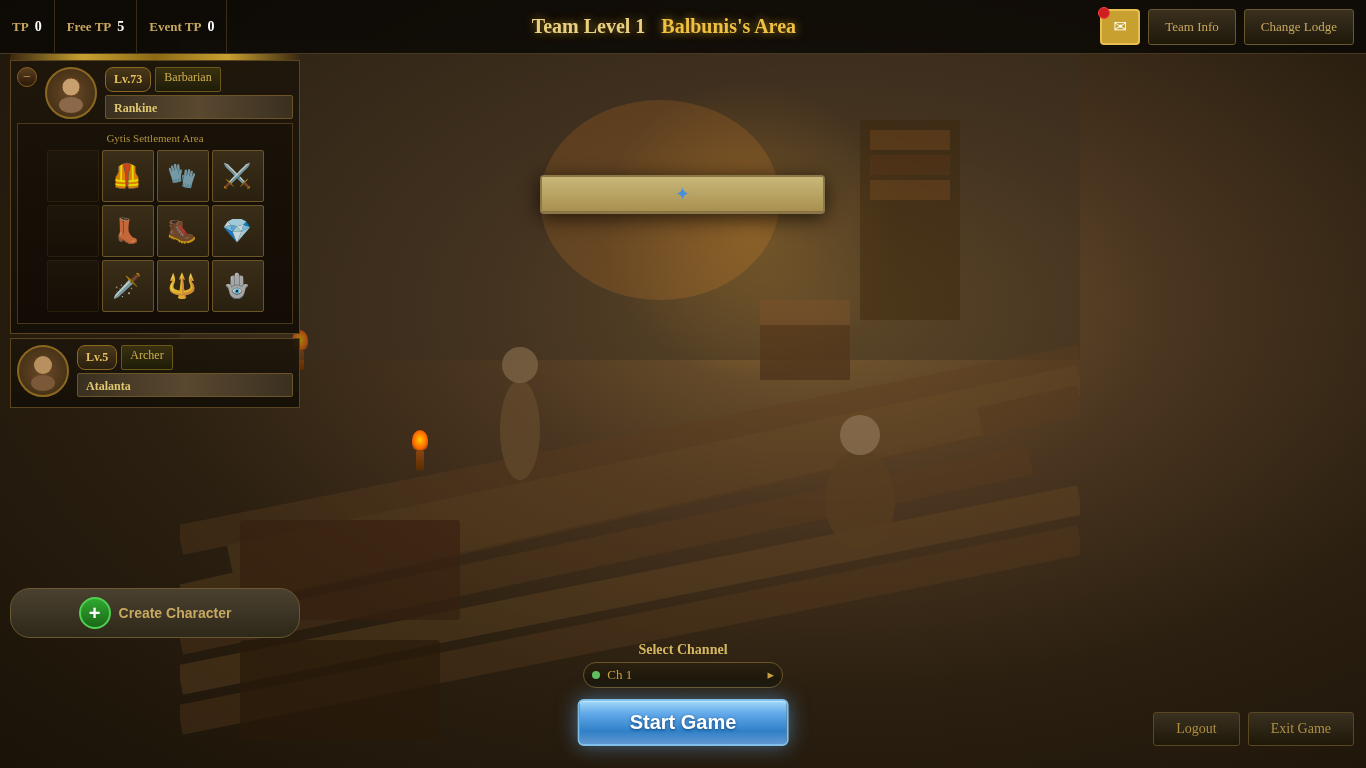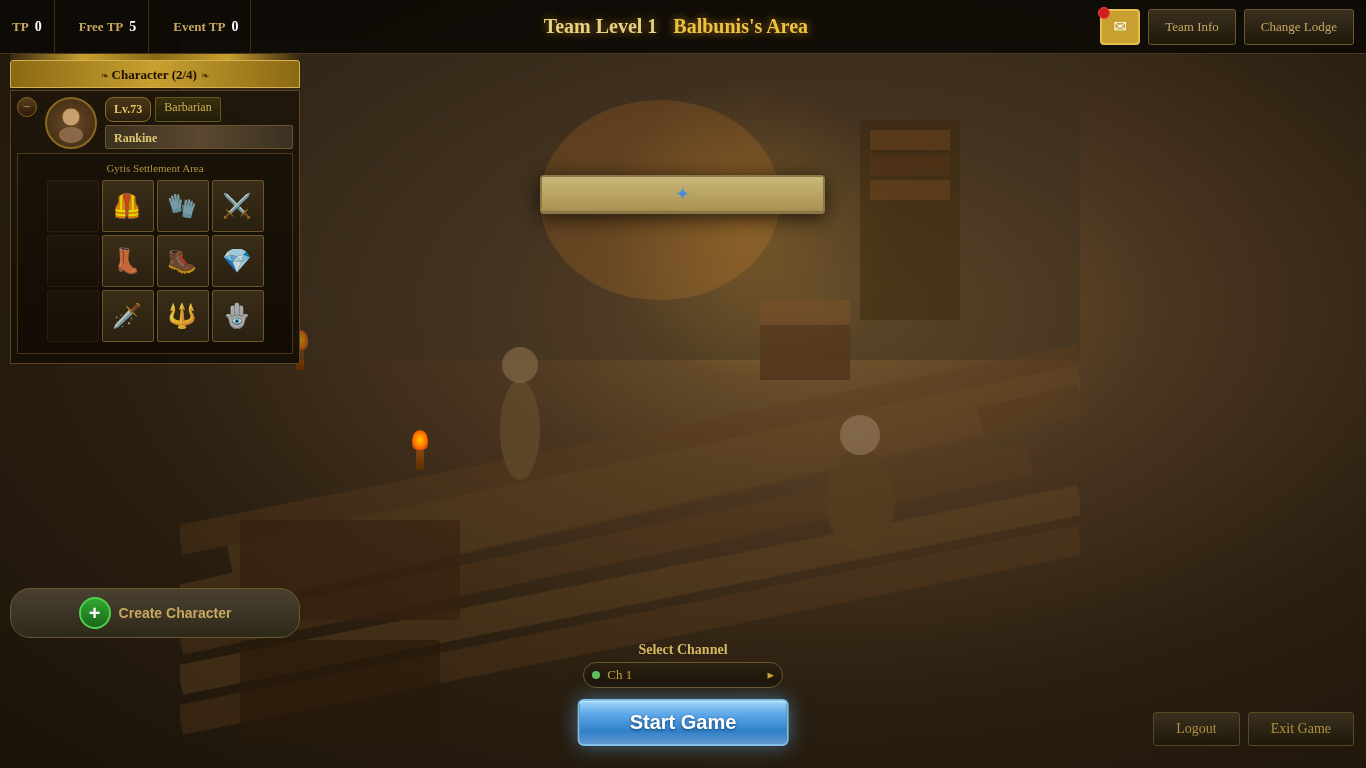--- a/index.html
+++ b/index.html
@@ -48,21 +48,21 @@
       background: rgba(10, 8, 5, 0.85);
       border-bottom: 1px solid #4a3820;
       z-index: 100;
       display: flex;
       align-items: center;
     }
 
     .tp-group {
       display: flex;
       align-items: center;
-      gap: 12px;
+      gap: 0;
     }
 
     .tp-item {
       display: flex;
       align-items: center;
       padding: 0 12px;
       height: 54px;
       border-right: 1px solid #3a2e18;
     }
 
@@ -593,26 +593,20 @@
       <div class="notif-dot"></div>
       <span class="notif-icon">✉</span>
     </div>
     <button class="top-btn">Team Info</button>
     <button class="top-btn">Change Lodge</button>
   </div>
 </div>
 
 <div id="character-panel">
   <div class="panel-border-top"></div>
-  <div class="panel-title-bar">
-    
-    <span style="color:#4a3010;font-size:10px;">❧ </span>
-    <span class="panel-title">Character (2/4)</span>
-    <span style="color:#4a3010;font-size:10px;"> ❧</span>
-  </div>
 
   <div class="char-card">
     <div class="minus-btn">−</div>
     <div class="char-card-top">
       <div style="width:20px;"></div>
       <div class="char-avatar">
         <svg viewBox="0 0 40 40">
           <circle cx="20" cy="14" r="9" fill="#c8a070"></circle>
           <ellipse cx="20" cy="32" rx="12" ry="8" fill="#8a6848"></ellipse>
           <circle cx="20" cy="14" r="9" fill="none" stroke="#6a4820" stroke-width="1"></circle>
@@ -668,20 +662,39 @@
         <div class="equip-slot filled">
           <span class="item-icon">🔱</span>
         </div>
         <div class="equip-slot filled">
           <span class="item-icon">🪬</span>
         </div>
       </div>
     </div>
   </div>
 
+  <div class="char-card char-card-2">
+    <div class="char-card-top">
+      <div class="char-avatar">
+        <svg viewBox="0 0 40 40">
+          <circle cx="20" cy="14" r="9" fill="#b89060"></circle>
+          <ellipse cx="20" cy="32" rx="12" ry="8" fill="#7a5838"></ellipse>
+        </svg>
+      </div>
+      <div class="char-info">
+        <div class="char-tags">
+          <span class="level-badge">Lv.5</span>
+          <span class="class-badge">Archer</span>
+        </div>
+        <div class="char-name-bar">
+          <span class="char-name">Atalanta</span>
+        </div>
+      </div>
+    </div>
+  </div>
 </div>
 
 <div id="create-char-btn">
   <button class="create-btn">
     <div class="create-plus">+</div>
     <span class="create-label">Create Character</span>
   </button>
 </div>
 
 <div id="modal-dialog">

